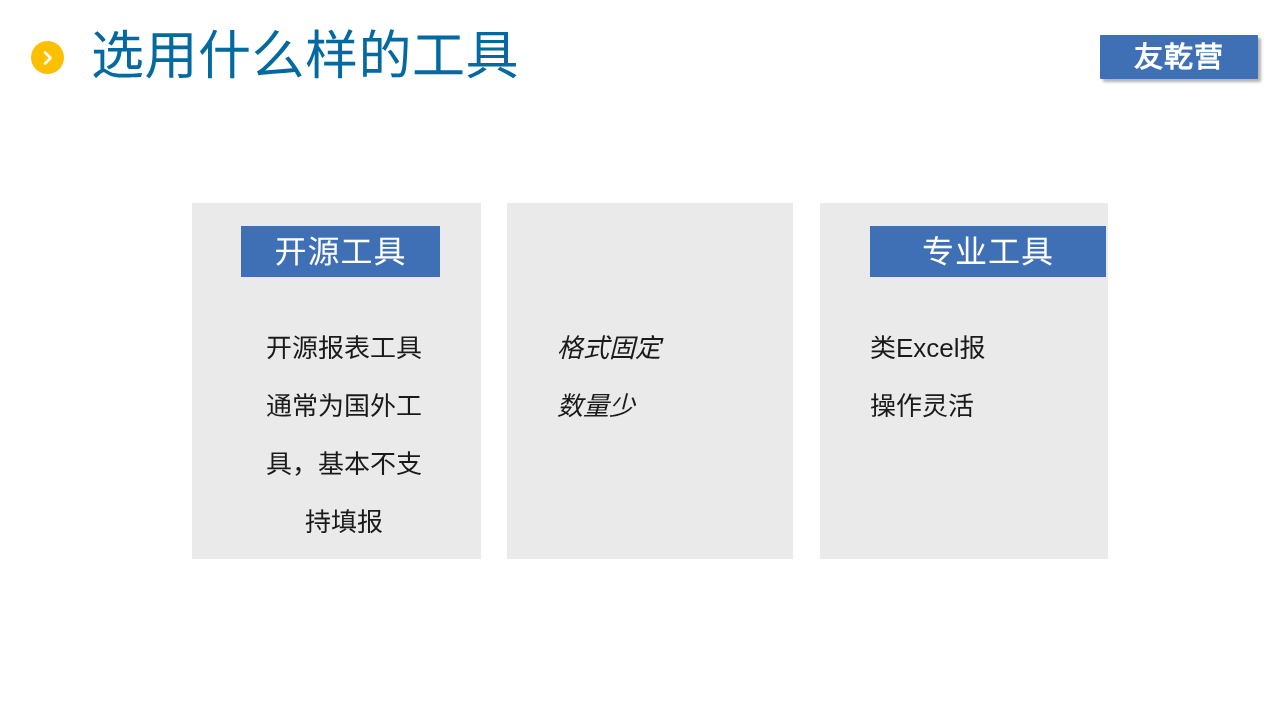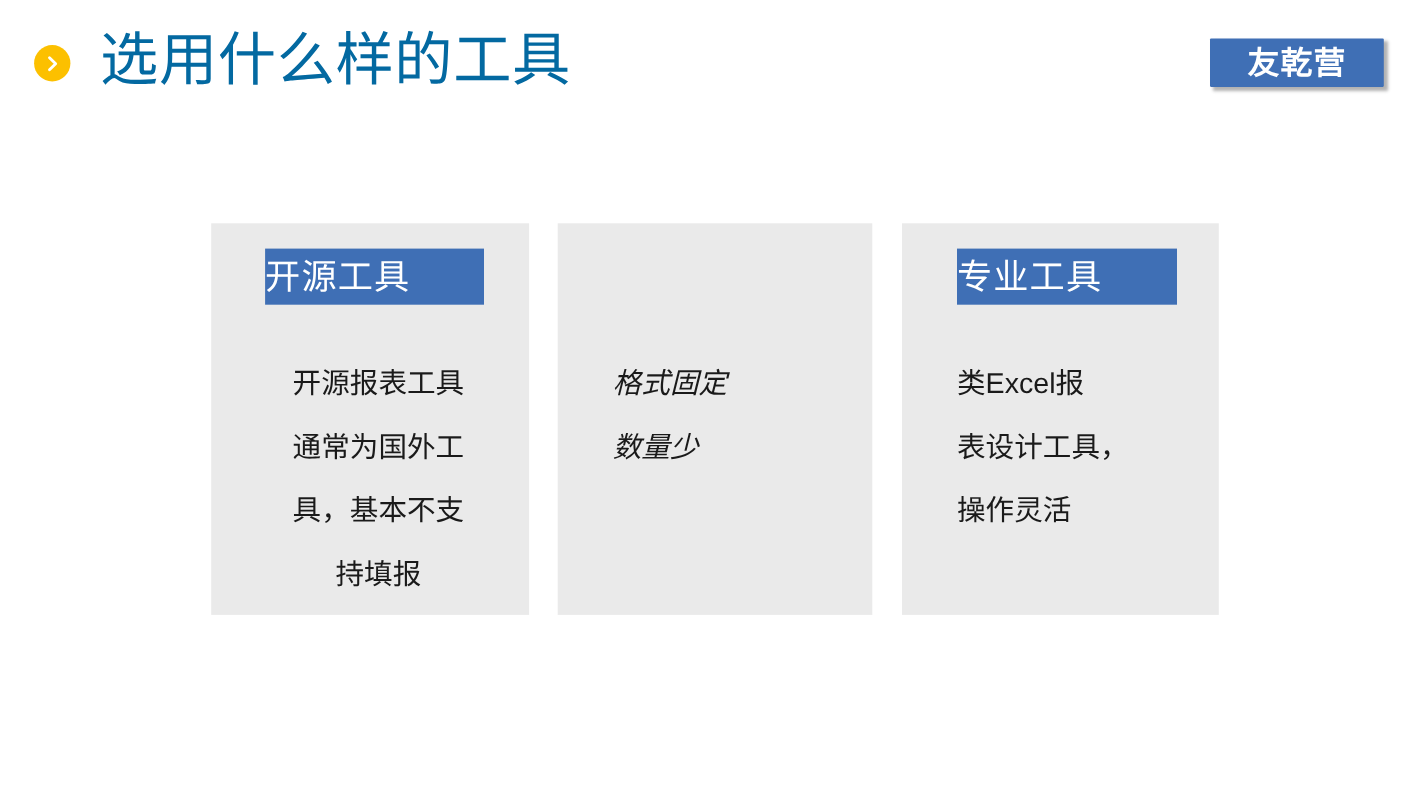--- a/index.html
+++ b/index.html
@@ -103,24 +103,25 @@
   .card-2 { left: 507px; width: 286px; }
   .card-3 { left: 820px; width: 288px; }
 
   .card-header {
     position: absolute;
     top: 23px;
     height: 51px;
     background: #3f6fb5;
     display: flex;
     align-items: center;
+    justify-content: center;
   }
   .card-1 .card-header { left: 49px;  width: 199px; }
   .card-2 .card-header { left: 48px;  width: 200px; }
-  .card-3 .card-header { left: 50px;  width: 200px; }
+  .card-3 .card-header { left: 50px;  width: 236px; }
 
   .card-header-text {
     font-size: 32px;
     line-height: 32px;
     color: #ffffff;
     font-weight: 400;
     letter-spacing: 1px;
     white-space: nowrap;
   }
 
@@ -182,20 +183,19 @@
         <span class="card-body-line">数量少</span>
       </div>
     </div>
 
     <div class="card card-3">
       <div class="card-header">
         <span class="card-header-text">专业工具</span>
       </div>
       <div class="card-body">
         <span class="card-body-line">类Excel报</span>
-        <span class="card-body-line">表设计工具，</span>
         <span class="card-body-line">操作灵活</span>
       </div>
     </div>
 
   </div>
 
 </div>
 
 </body></html>

